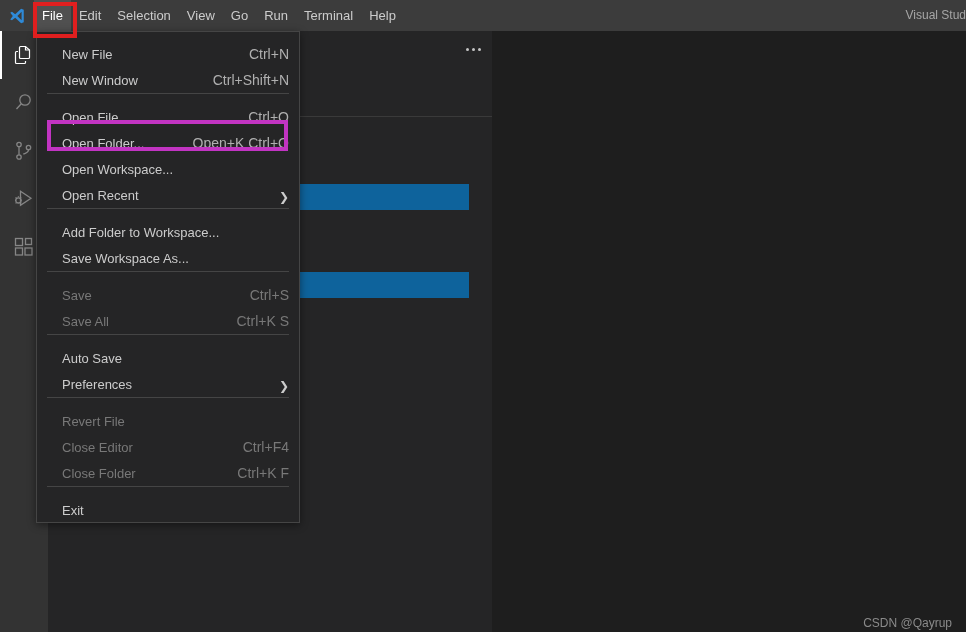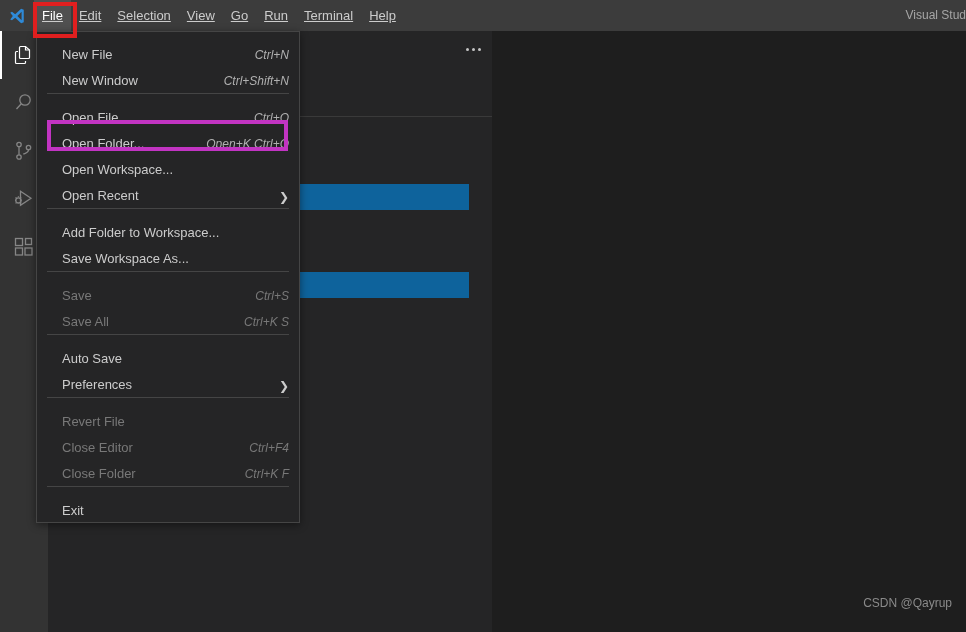--- a/index.html
+++ b/index.html
@@ -64,38 +64,38 @@
   #clone-repo-button{left:8px;top:241px;width:413px;}
   .sb-text{
     position:absolute;font-size:13px;color:#cccccc;line-height:18px;width:430px;left:8px;
   }
   #folder-help-text{top:186px;}
   #clone-help-text{top:211px;}
   .sb-link{color:#3794ff;cursor:pointer;}
   
   #editor{position:absolute;left:492px;top:31px;width:474px;height:601px;background:#1e1e1e;}
   #watermark{
-    position:absolute;right:14px;bottom:22px;font-size:12px;color:#8a8a8a;white-space:nowrap;
+    position:absolute;right:14px;bottom:2px;font-size:12px;color:#8a8a8a;white-space:nowrap;
   }
   
   #file-menu{
     position:absolute;left:36px;top:31px;width:264px;
     background:#252526;border:1px solid #454545;
     box-shadow:0 2px 8px rgba(0,0,0,.45);
     padding:4px 0 4px 0;box-sizing:border-box;
     z-index:30;
   }
   .mi{
     position:relative;height:26px;display:flex;align-items:flex-end;
     font-size:13px;color:#cccccc;cursor:default;padding:0 10px 0 25px;
     box-sizing:border-box;
   }
   .mi.disabled{color:#787878;}
   .mi .lbl{flex:0 0 auto;white-space:nowrap;}
-  .mi .kb{margin-left:auto;font-size:12px;color:#b0b0b0;white-space:nowrap;font-style:italic;}
+  .mi .kb{margin-left:auto;font-size:14px;color:#b0b0b0;white-space:nowrap;}
   .mi.disabled .kb{color:#787878;}
   .mi .chev{margin-left:auto;font-size:12px;color:#cccccc;line-height:1;}
   .sep{height:1px;background:#454545;margin:5px 10px 5px 10px;}
   
   #file-highlight{
     position:absolute;left:33px;top:2px;width:44px;height:36px;
     border:4px solid #e01f1f;box-sizing:border-box;z-index:60;pointer-events:none;
   }
   #open-folder-highlight{
     position:absolute;left:47px;top:120px;width:241px;height:31px;
@@ -106,21 +106,21 @@
 <body>
 
 <div id="top-accent"></div>
 
 <div id="titlebar">
   <div id="vscode-logo">
     <svg width="18" height="18" viewBox="0 0 24 24" aria-hidden="true">
       <path d="M17.5 2.2 9.6 9.6 5.3 6.3 3 7.5l3.4 4.5L3 16.5l2.3 1.2 4.3-3.3 7.9 7.4 3.5-1.6V3.8L17.5 2.2zm.6 4.1v11.4l-5.6-5.7 5.6-5.7z" fill="#2e8ad8"></path>
     </svg>
   </div>
-  <div id="menubar-items" style="display:flex;align-items:flex-start;text-decoration:underline;">
+  <div id="menubar-items" style="display:flex;align-items:flex-start;">
     <div class="menu-root open">File</div>
     <div class="menu-root">Edit</div>
     <div class="menu-root">Selection</div>
     <div class="menu-root">View</div>
     <div class="menu-root">Go</div>
     <div class="menu-root">Run</div>
     <div class="menu-root">Terminal</div>
     <div class="menu-root">Help</div>
   </div>
   <div id="window-title">Visual Stud</div>

